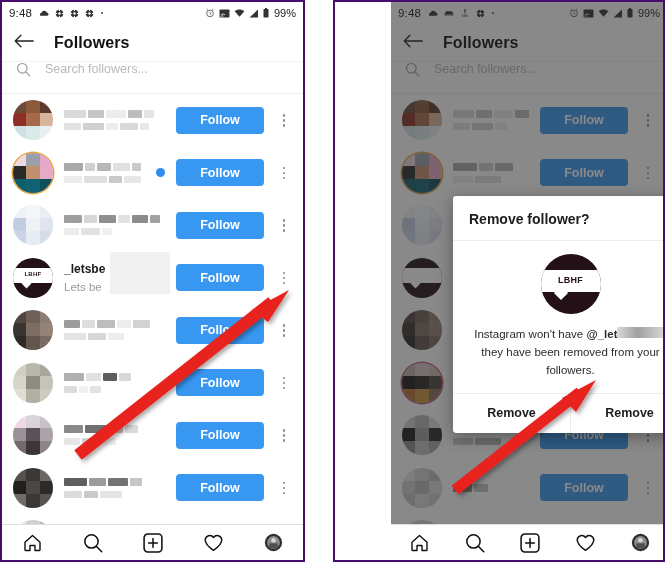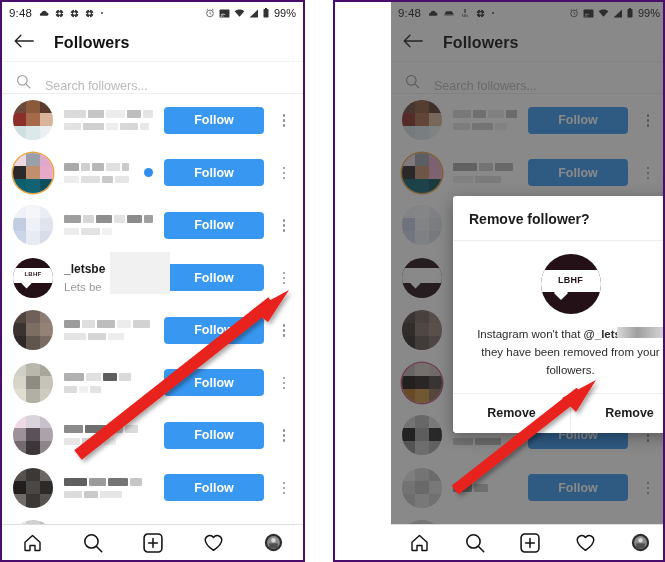--- a/index.html
+++ b/index.html
@@ -35,21 +35,21 @@
   .sb-time { font-size: 11.5px; letter-spacing:.2px; }
   .sb-ico { display:inline-flex; align-items:center; }
   .sb-batt { font-size: 11px; margin-left:1px; }
 
   
   .appbar { height: 38px; display:flex; align-items:center; padding-left: 12px; gap: 20px;
             background:#fff; border-bottom: 1px solid #f2f2f2; }
   .appbar-title { font-size: 16px; font-weight: 600; color:#111; letter-spacing:.1px; }
 
   
-  .searchrow { height: 32px; display:flex; align-items:flex-end; gap:14px; padding: 0 14px;
+  .searchrow { height: 32px; display:flex; align-items:flex-start; gap:14px; padding: 0 14px;
                border-bottom: 1px solid #eee; background:#fff; }
   .search-ph { font-size: 12.5px; color:#b9b9b9; }
 
   
   .list { position:absolute; top:92px; left:0; right:0; bottom:36px; overflow:hidden; }
   .row { height: 52.5px; display:flex; align-items:center; padding: 0 10px 0 11px; gap:11px; }
   .avatar { width: 40px; height:40px; border-radius:50%; flex:none; overflow:hidden;
             position:relative; background:#e8e8e8; }
   .avatar.ring { box-shadow: 0 0 0 1.5px #e9a23b; }
   .avatar.ring2 { box-shadow: 0 0 0 1.5px #c2557f; }
@@ -57,21 +57,21 @@
   .avatar-px i { position:absolute; display:block; }
   .names { flex:1; min-width:0; display:flex; flex-direction:column; gap:5px; justify-content:center; }
   .nm-blur, .sub-blur { display:flex; gap:2px; height:8px; }
   .sub-blur { height:7px; }
   .nm-blur i, .sub-blur i { display:block; height:100%; border-radius:1px; }
   .uname { font-size: 12px; font-weight:700; color:#1a1a1a; }
   .usub  { font-size: 11.5px; color:#9a9a9a; }
   .name-mask { position:absolute; background:#f1f1f1; }
 
   .followbtn {
-    width: 100px; height: 27px; border-radius: 4px; background:#3897f0;
+    width: 88px; height: 27px; border-radius: 4px; background:#3897f0;
     color:#fff; font-size: 12.5px; font-weight:600; border:none;
     display:flex; align-items:center; justify-content:center; flex:none; cursor:pointer;
   }
   .kebab { width: 18px; height: 26px; display:flex; flex-direction:column; align-items:center;
            justify-content:center; gap:2.5px; flex:none; cursor:pointer; }
   .kebab span { width:2.5px; height:2.5px; border-radius:50%; background:#8a8a8a; display:block; }
   .bluedot { width: 9px; height:9px; border-radius:50%; background:#2f8ef0; flex:none; margin-left:4px; }
 
   
   .bottomnav { position:absolute; bottom:0; left:0; right:0; height: 36px; background:#fff;
@@ -897,21 +897,21 @@
         <div class="dlg-title">Remove follower?</div>
         <div class="dlg-body">
           <div class="dlg-av-wrap">
             <div class="lbhf" style="width:60px;height:60px">
               <div class="band" style="top:16px;height:22px"></div>
               <div class="tail" style="width:10px;height:10px;left:15px;top:34px"></div>
               <div class="txt" style="top:21px;font-size:9px">LBHF</div>
             </div>
           </div>
           <div class="dlg-text">
-            <span>Instagram won't that </span><b>@_letsbeh</b><span> that they have been removed from your followers.</span>
+            <span>Instagram won't have </span><b>@_letsbeh</b><span> that they have been removed from your followers.</span>
             <span class="dlg-mask"></span>
           </div>
         </div>
         <div class="dlg-actions">
           <div class="dlg-btn">Remove</div>
           <div class="dlg-btn">Remove</div>
         </div>
       </div>
 
       <div class="bottomnav">

